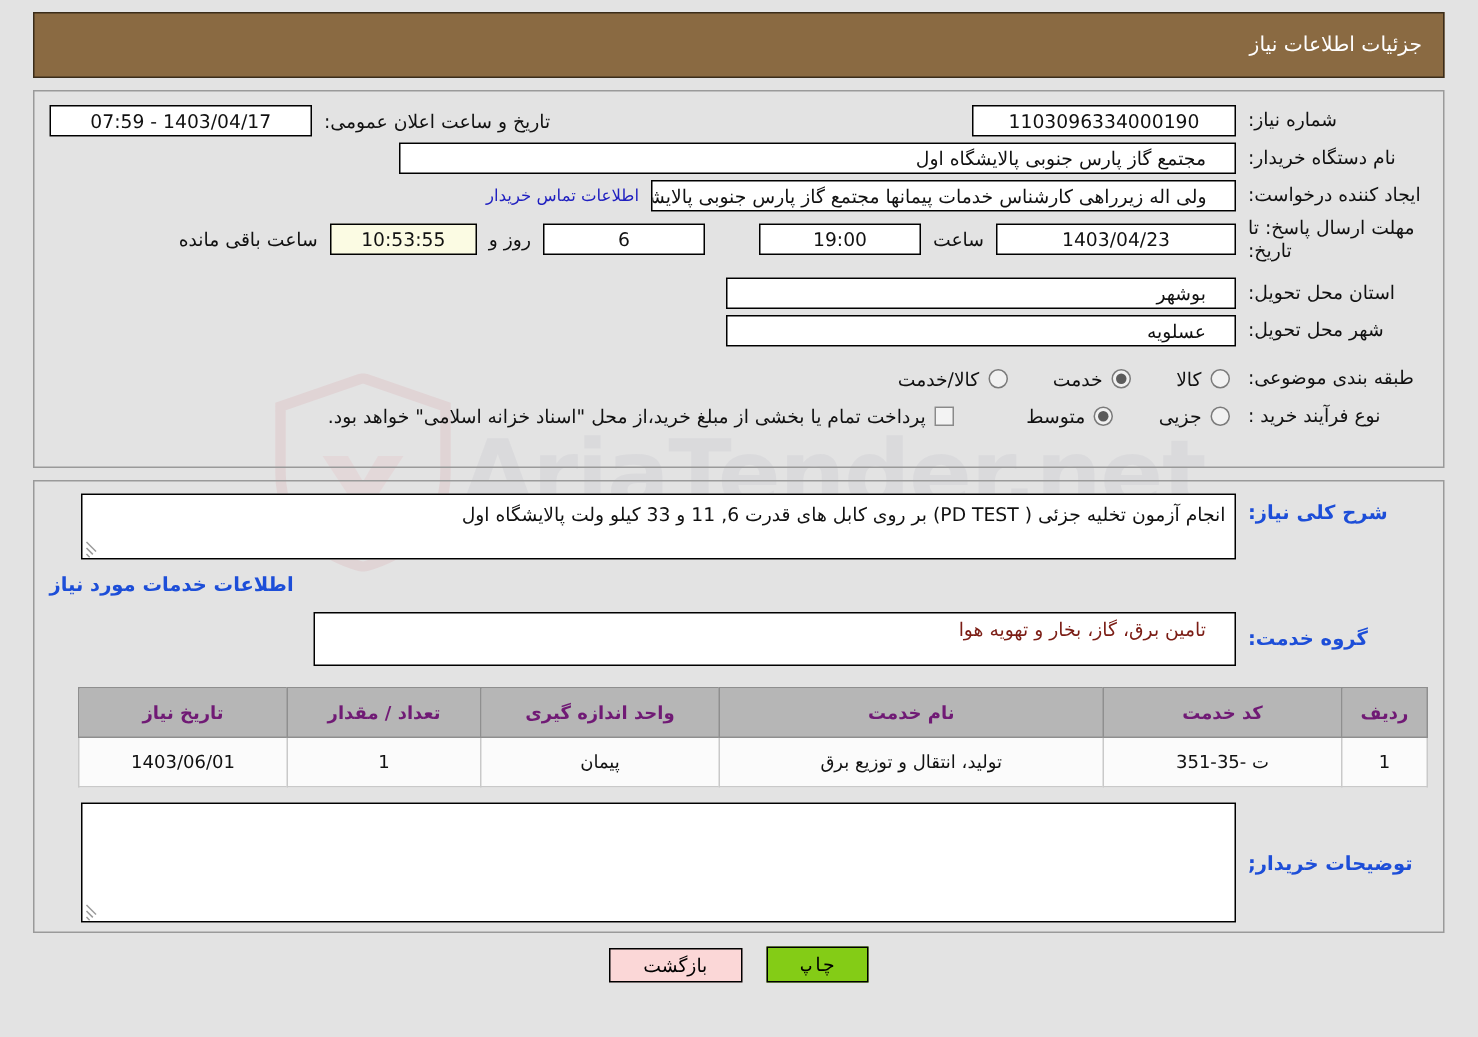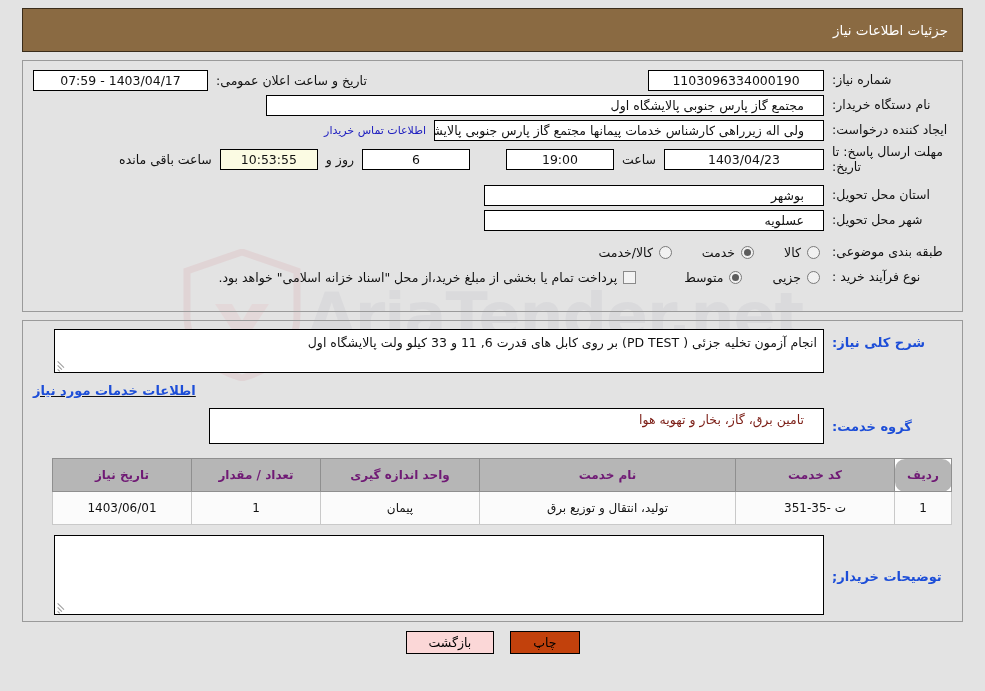--- a/index.html
+++ b/index.html
@@ -129,21 +129,21 @@
     transform:rotate(45deg);transform-origin:0 0;
   }
   .area .grip i:nth-child(1){left:1px;top:2px;width:9px;}
   .area .grip i:nth-child(2){left:1px;top:6px;width:6px;}
   .area .grip i:nth-child(3){left:1px;top:10px;width:3px;}
   
   .section-title{
     font-weight:bold;font-size:13px;color:#1d4ed8;
     text-align:left;padding-left:8px;width:128px;flex:0 0 128px;box-sizing:border-box;
   }
-  .heading-row{display:flex;align-items:center;margin:10px 0 10px 0;text-decoration:underline;}
+  .heading-row{display:flex;align-items:center;margin:10px 0 10px 0;}
   
   table.items{
     border-collapse:collapse;
     width:900px;
     margin:0 0 0 auto;
     font-size:12px;
     background:#fff;
   }
   table.items th{
     background:#b6b6b6;
@@ -169,21 +169,21 @@
     margin-top:9px;
     display:flex;justify-content:center;align-items:center;gap:16px;
   }
   .btn{
     border:1px solid #000;
     font-size:12.5px;
     padding:3px 22px;
     cursor:pointer;
     font-family:inherit;
   }
-  .btn-print{background:#c2410c;}
+  .btn-print{background:#84cc16;font-family:Liberation Mono, monospace;}
   .btn-back{background:#fbd7d7;}
 </style>
 </head>
 <body>
 
 <div id="watermark">
   <div class="wm-inner">
     <span class="wm-text">AriaTender.net</span>
     <span class="wm-shield">
       <svg viewBox="0 0 120 132" width="120" height="132">
@@ -294,21 +294,21 @@
 
   <div class="row">
     <div class="section-title">گروه خدمت:</div>
     <div class="fld r maroon" style="width:615px;height:36px;line-height:21px;">تامین برق، گاز، بخار و تهویه هوا</div>
   </div>
 
   <div style="margin-top:14px;">
     <table class="items">
       <thead>
         <tr>
-          <th style="width:48px;border-radius:10px;">ردیف</th>
+          <th style="width:48px;">ردیف</th>
           <th style="width:150px;">کد خدمت</th>
           <th>نام خدمت</th>
           <th style="width:150px;">واحد اندازه گیری</th>
           <th style="width:120px;">تعداد / مقدار</th>
           <th style="width:130px;">تاریخ نیاز</th>
         </tr>
       </thead>
       <tbody>
         <tr>
           <td>1</td>

